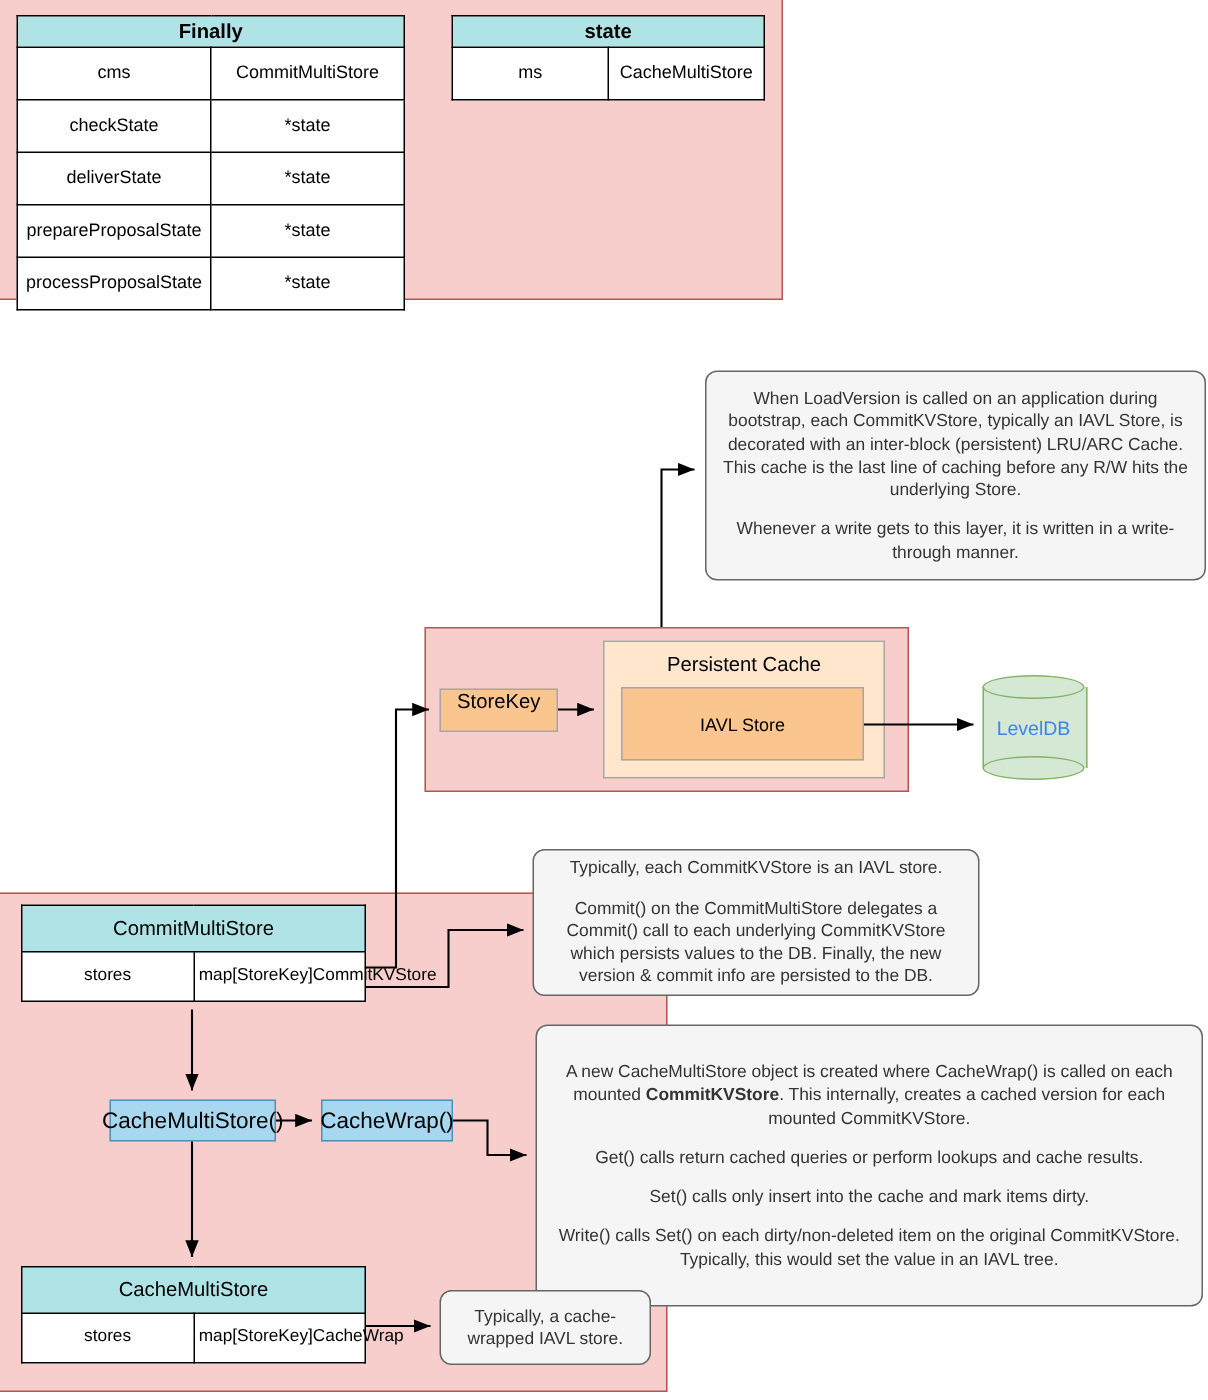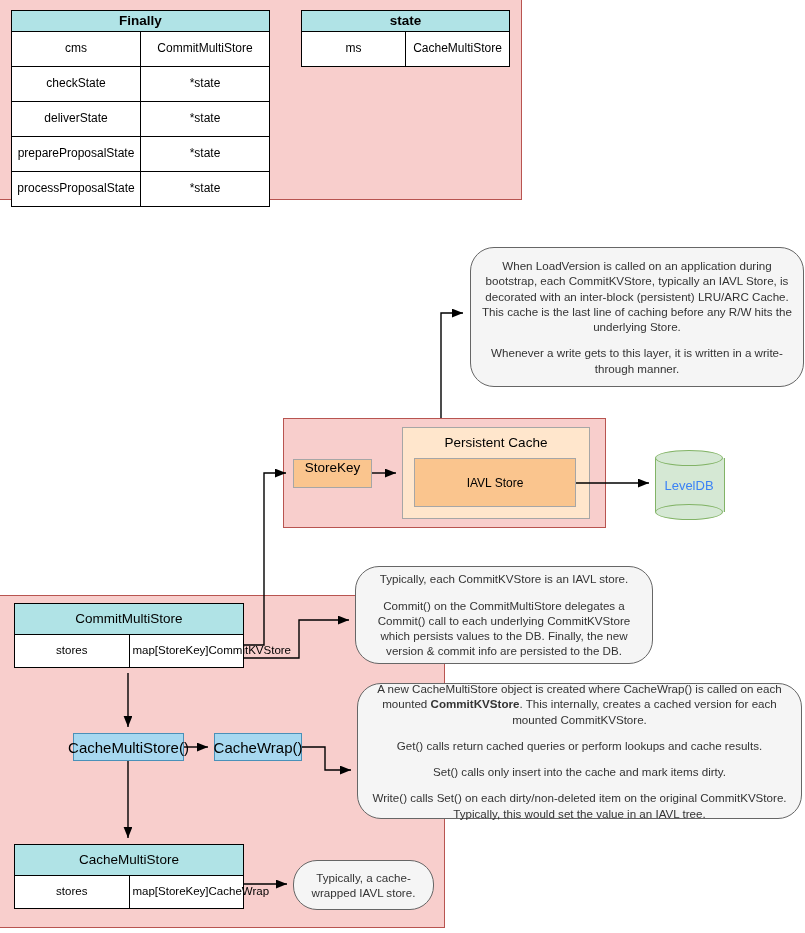--- a/index.html
+++ b/index.html
@@ -50,21 +50,21 @@
   .uml td.plainhdr {
     background: #b0e3e6;
     font-weight: normal;
     font-size: 13.5px;
   }
 
   
   .note {
     background: #f5f5f5;
     border: 1px solid #666666;
-    border-radius: 24px;
+    border-radius: 8px;
     font-size: 11.6px;
     line-height: 1.32;
     text-align: center;
     color: #333333;
     display: flex;
     flex-direction: column;
     justify-content: center;
     padding: 6px 10px;
   }
   .note p { margin: 0; }
@@ -233,21 +233,21 @@
       <td style="height:28px; font-size:11.5px;">map[StoreKey]CommitKVStore</td>
     </tr>
   </tbody>
     </table>
 
   <div class="abs note" style="left:355px; top:566px; width:298px; height:98px;">
     <p>Typically, each CommitKVStore is an IAVL store.</p>
     <p>Commit() on the CommitMultiStore delegates a Commit() call to each underlying CommitKVStore which persists values to the DB. Finally, the new version &amp; commit info are persisted to the DB.</p>
   </div>
 
-  <div class="abs note" style="left:357px; top:683px; width:445px; height:136px;">
+  <div class="abs note" style="left:357px; top:683px; width:445px; height:188px;">
     <p><span>A new CacheMultiStore object is created where CacheWrap() is called on each mounted </span><b>CommitKVStore</b><span>. This internally, creates a cached version for each mounted CommitKVStore.</span></p>
     <p>Get() calls return cached queries or perform lookups and cache results.</p>
     <p>Set() calls only insert into the cache and mark items dirty.</p>
     <p>Write() calls Set() on each dirty/non-deleted item on the original CommitKVStore. Typically, this would set the value in an IAVL tree.</p>
   </div>
 
   <div class="abs blue-box" style="left:73px; top:733px; width:111px; height:28px;">
     <span>CacheMultiStore()</span>
   </div>
 

